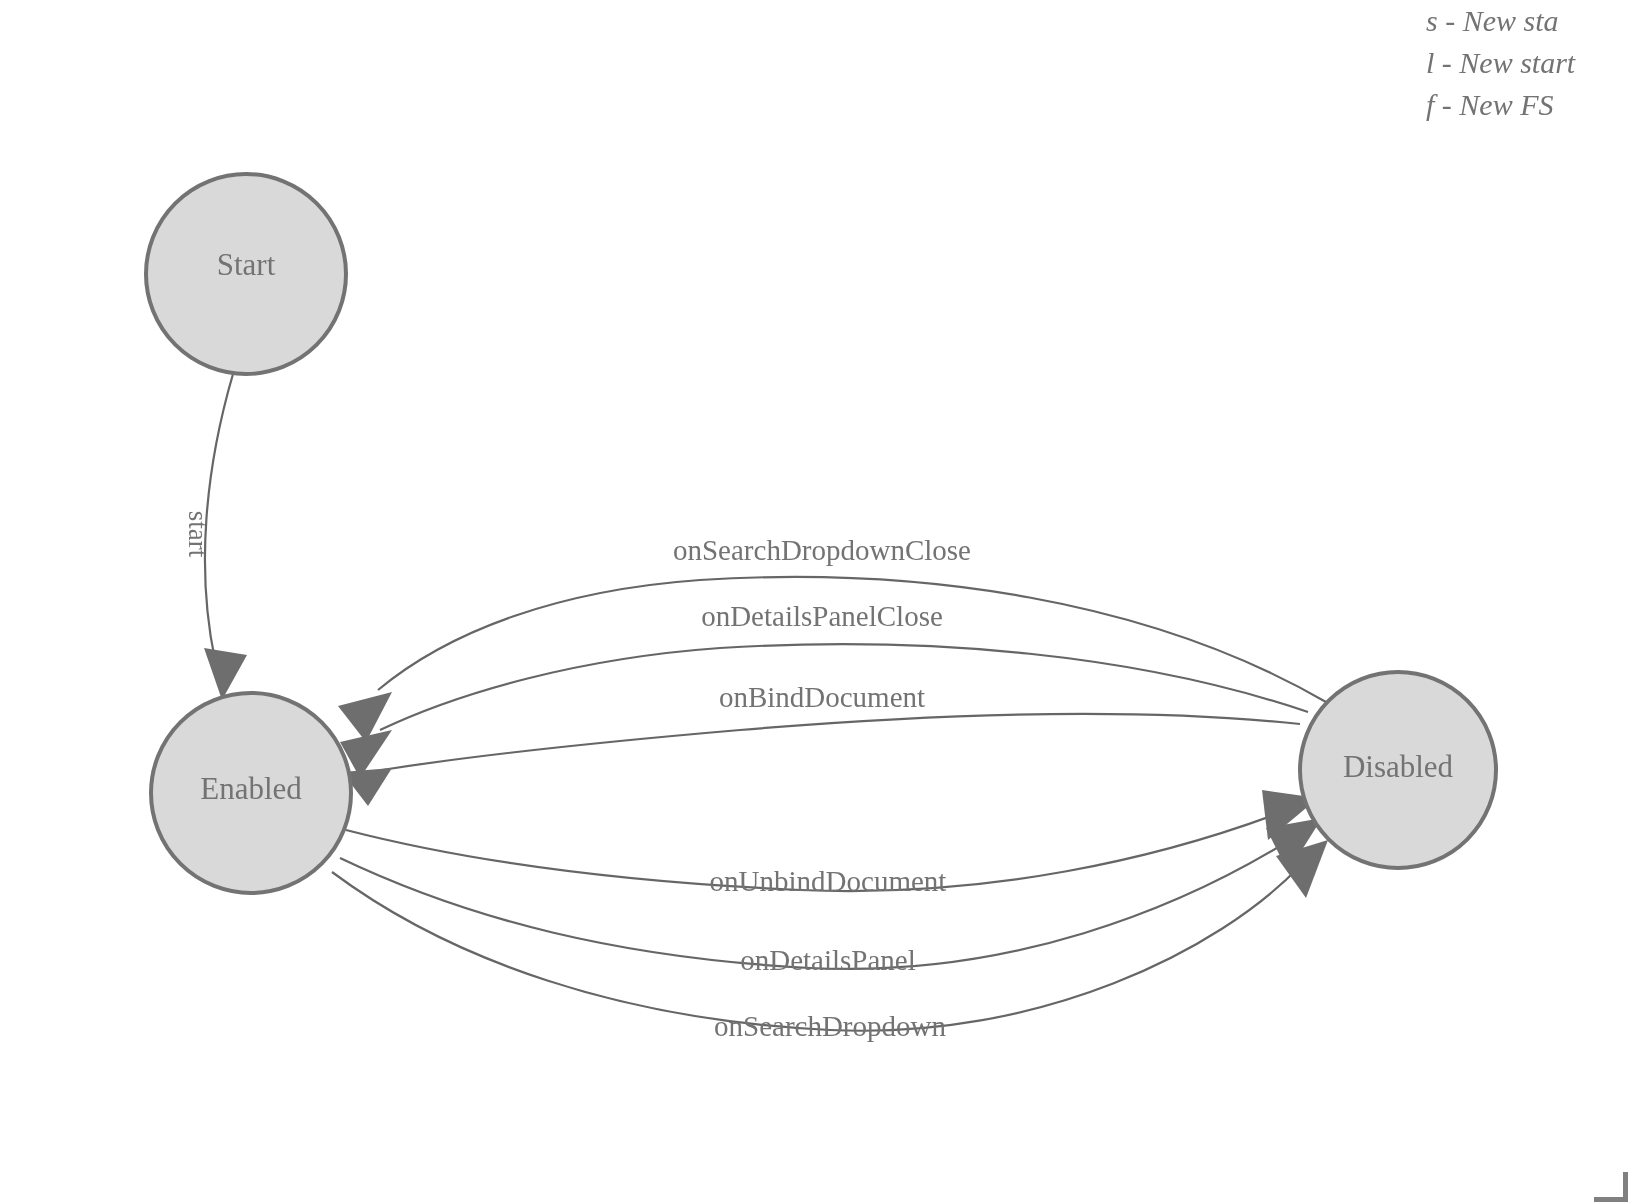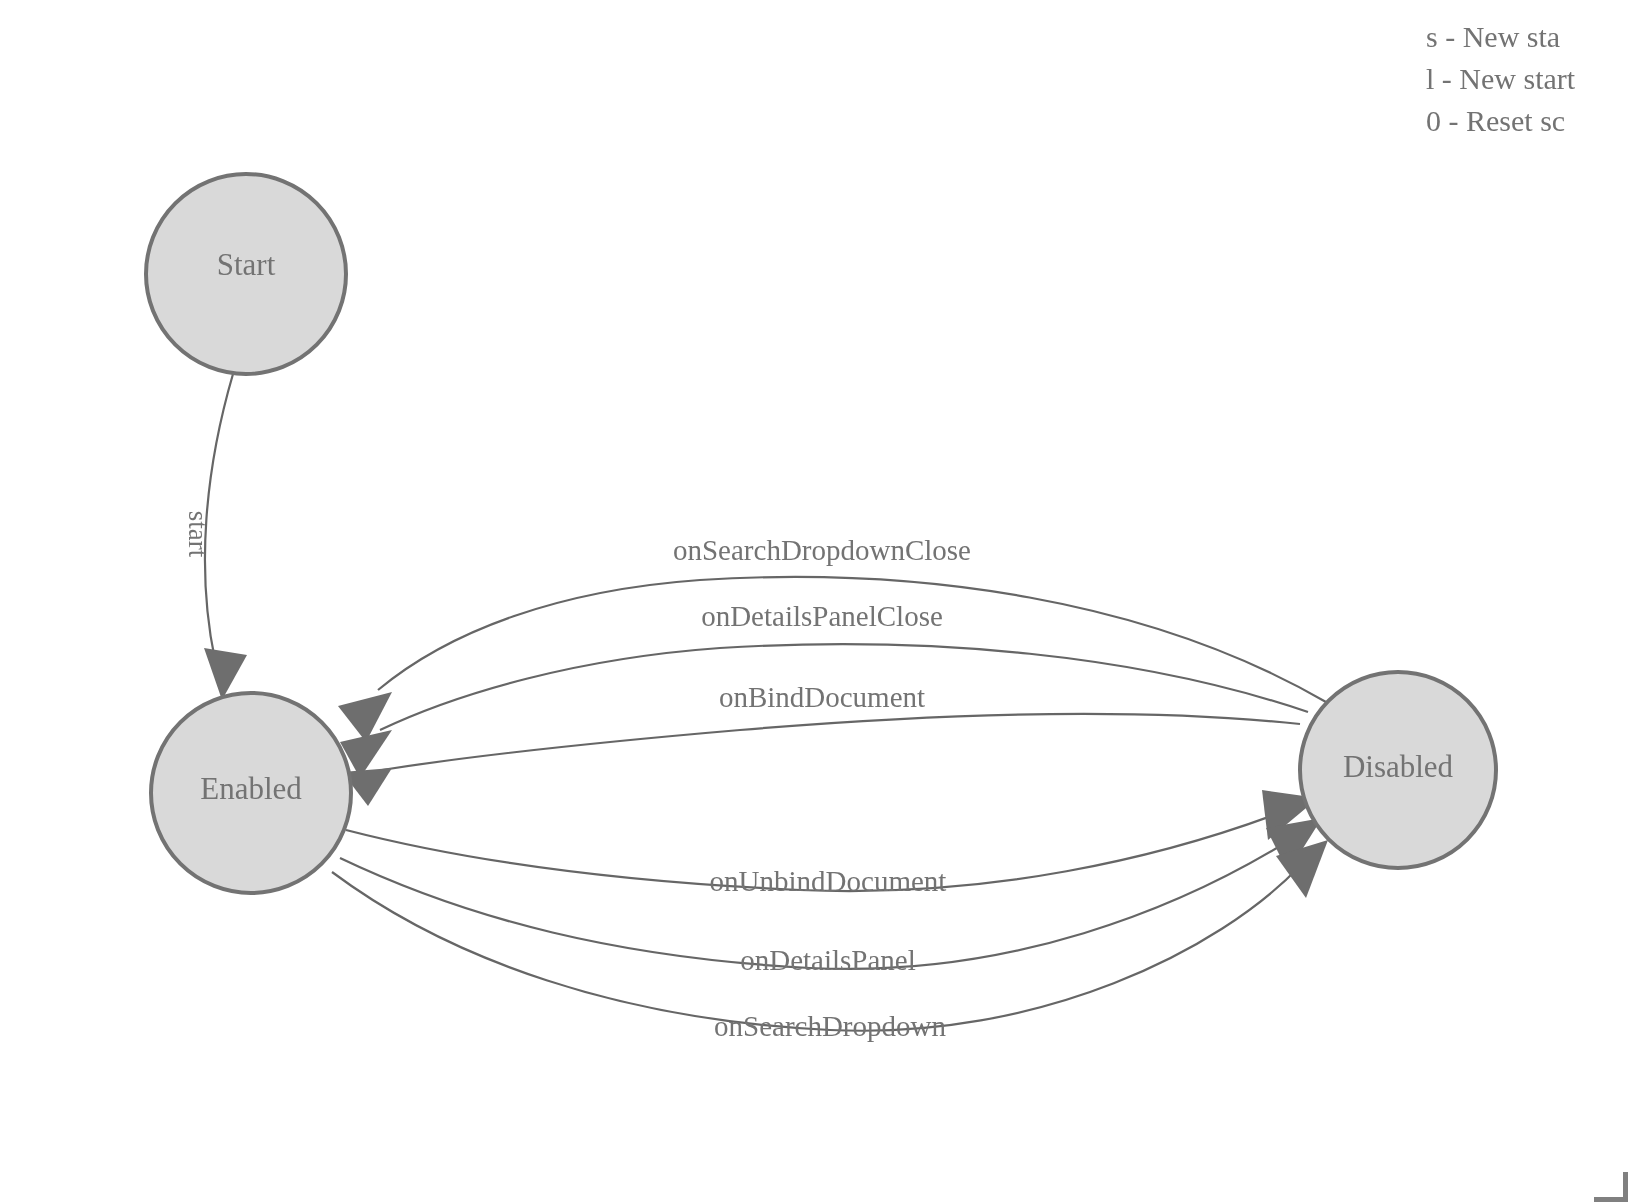--- a/index.html
+++ b/index.html
@@ -60,25 +60,26 @@
   }
   .edge-label-rot {
     fill: #737373;
     font-family: "Liberation Serif", "DejaVu Serif", serif;
     font-size: 27px;
     text-anchor: middle;
     dominant-baseline: middle;
   }
   #legend-panel {
     position: absolute;
-    top: 16px;
+    top: 0px;
     left: 1426px;
     width: 206px;
     overflow: hidden;
     white-space: nowrap;
+    font-style: italic;
   }
   .legend-line {
     color: #737373;
     font-family: "Liberation Serif", "DejaVu Serif", serif;
     font-size: 30px;
     line-height: 42px;
     white-space: nowrap;
     overflow: hidden;
   }
   #corner-mark {
@@ -167,21 +168,21 @@
     <g>
       <circle class="node-circle" cx="1398" cy="770" r="98"></circle>
       <text class="node-label" x="1398" y="770">Disabled</text>
     </g>
 
   </svg>
 
   <div id="legend-panel">
     <div class="legend-line">s - New sta</div>
     <div class="legend-line">l - New start</div>
-    <div class="legend-line">0 - Reset sc</div>
+    <div class="legend-line">f - New FS</div>
   </div>
 
   <div id="corner-mark">
     <div class="cm-v"></div>
     <div class="cm-h"></div>
   </div>
 
 </div>
 
 </body></html>

